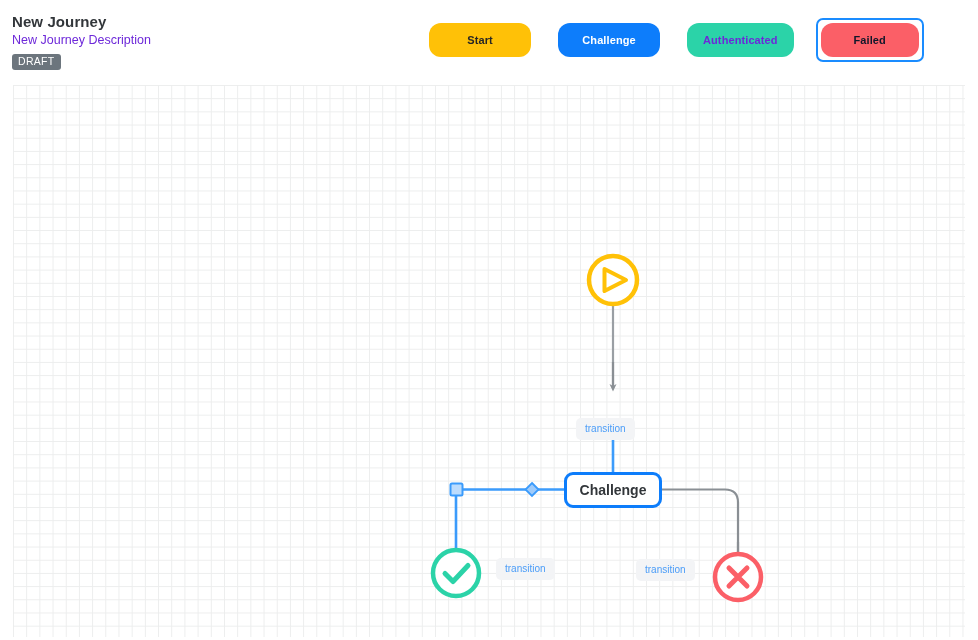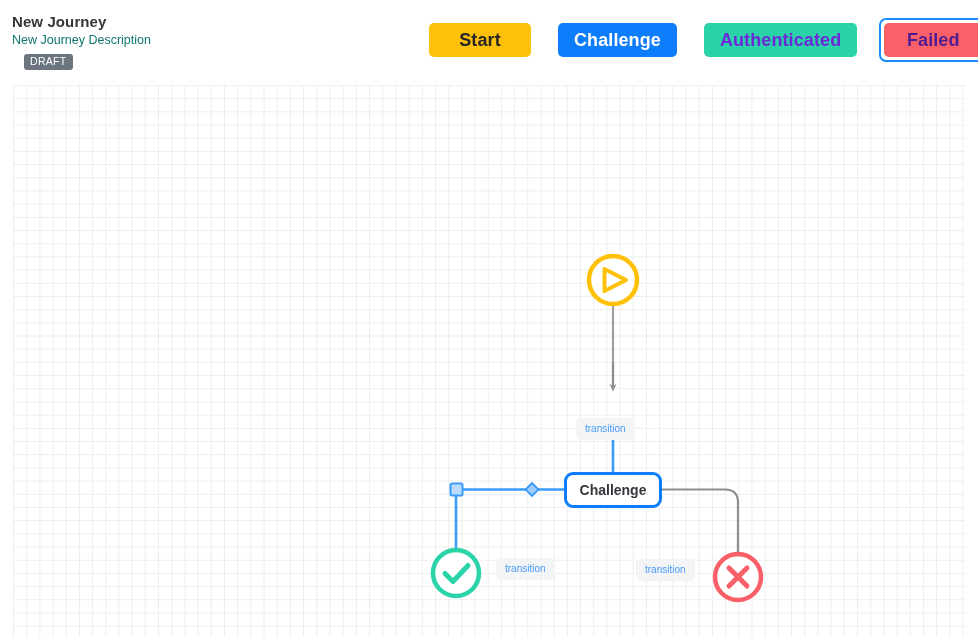--- a/index.html
+++ b/index.html
@@ -31,35 +31,34 @@
   }
   .journey-title {
     font-size: 15px;
     font-weight: bold;
     color: #32363a;
     letter-spacing: 0.1px;
     line-height: 18px;
   }
   .journey-desc {
     font-size: 12.5px;
-    color: #0f766e;
+    color: #6d28d9;
     line-height: 17px;
     margin-top: 1px;
   }
   .status-badge {
     display: inline-block;
     margin-top: 5px;
     background: #6c757d;
     color: #ffffff;
     font-size: 10.5px;
     letter-spacing: 0.3px;
     padding: 2px 6px 3px 6px;
     border-radius: 3px;
     line-height: 11px;
-    margin-left: 12px;
   }
 
   
   .state-buttons {
     position: absolute;
     left: 424px;
     top: 18px;
     display: flex;
     align-items: flex-start;
     gap: 17px;
@@ -69,34 +68,34 @@
     border-radius: 7px;
     border: 2px solid transparent;
     box-sizing: border-box;
   }
   .state-btn-wrap.selected {
     border-color: #1a8cff;
     background: #ffffff;
   }
   .state-btn {
     border: none;
-    border-radius: 5px;
+    border-radius: 12px;
     font-family: "Liberation Sans", sans-serif;
-    font-size: 18px;
+    font-size: 11px;
     font-weight: bold;
     height: 34px;
     padding: 0 16px;
     cursor: pointer;
     white-space: nowrap;
     letter-spacing: 0.1px;
   }
   .btn-start        { background: #ffc107; color: #262626; min-width: 102px; }
   .btn-challenge    { background: #0d7dfb; color: #ffffff; min-width: 102px; }
   .btn-authenticated{ background: #2bd3a8; color: #6d28d9; min-width: 102px; }
-  .btn-failed       { background: #fb5f67; color: #4c1d95; min-width: 98px; }
+  .btn-failed       { background: #fb5f67; color: #0f172a; min-width: 98px; }
 
   
   .canvas {
     position: absolute;
     left: 0;
     top: 80px;
     width: 978px;
     height: 560px;
     background: #ffffff;
     overflow: hidden;

